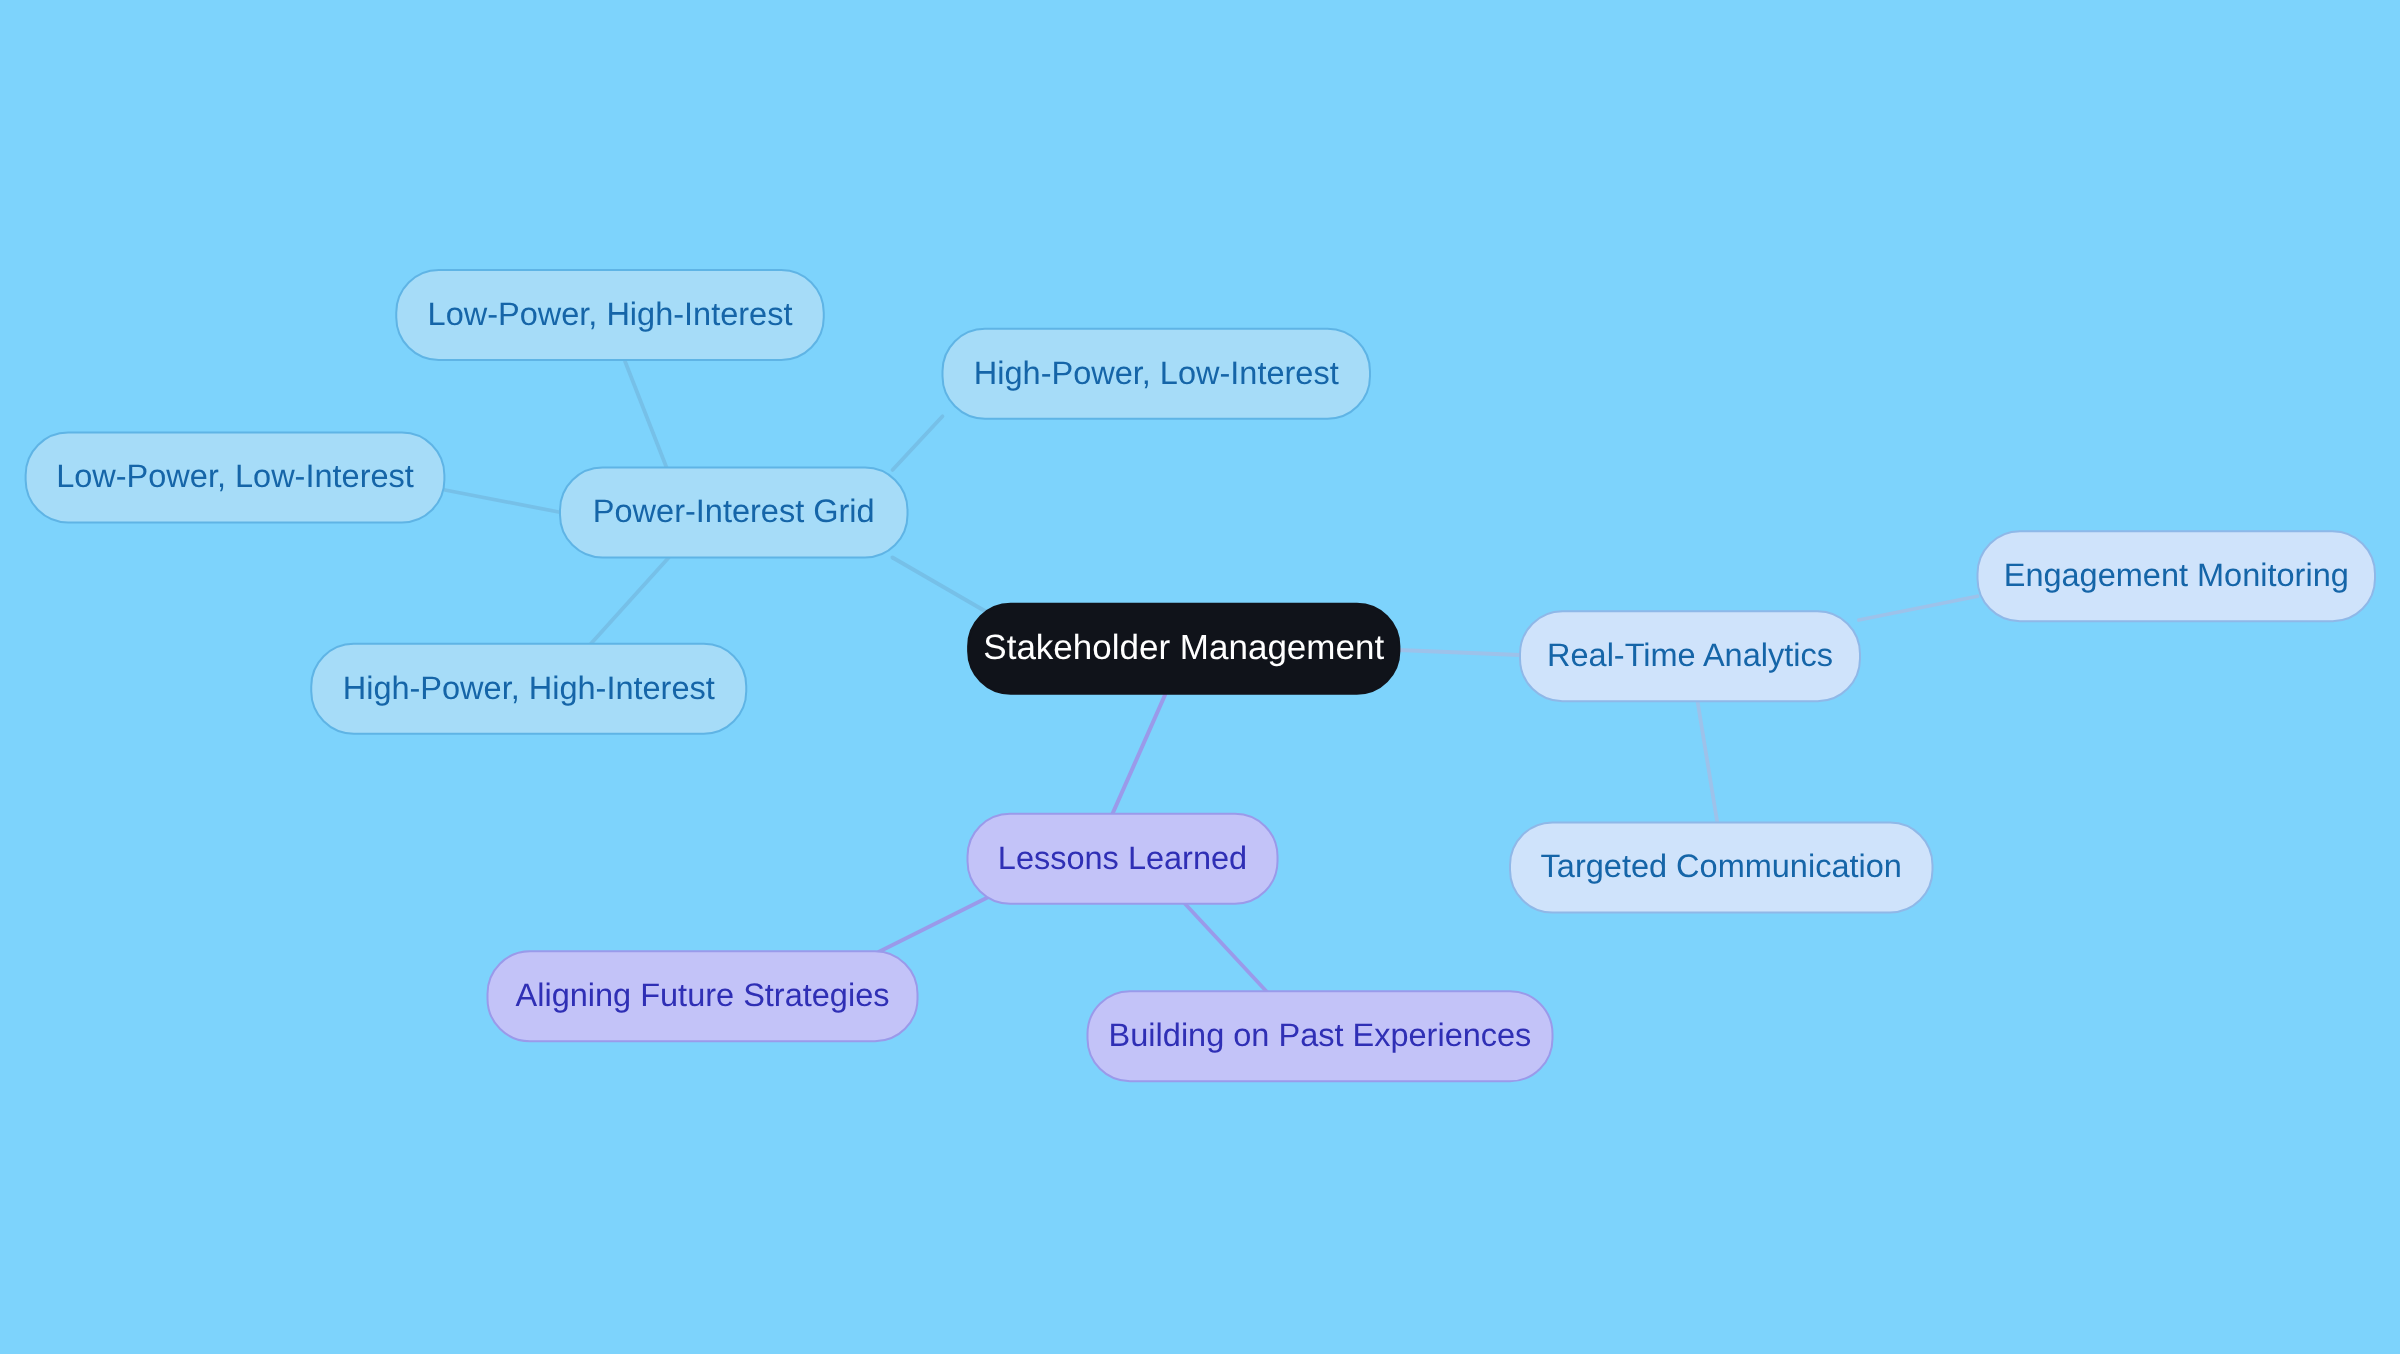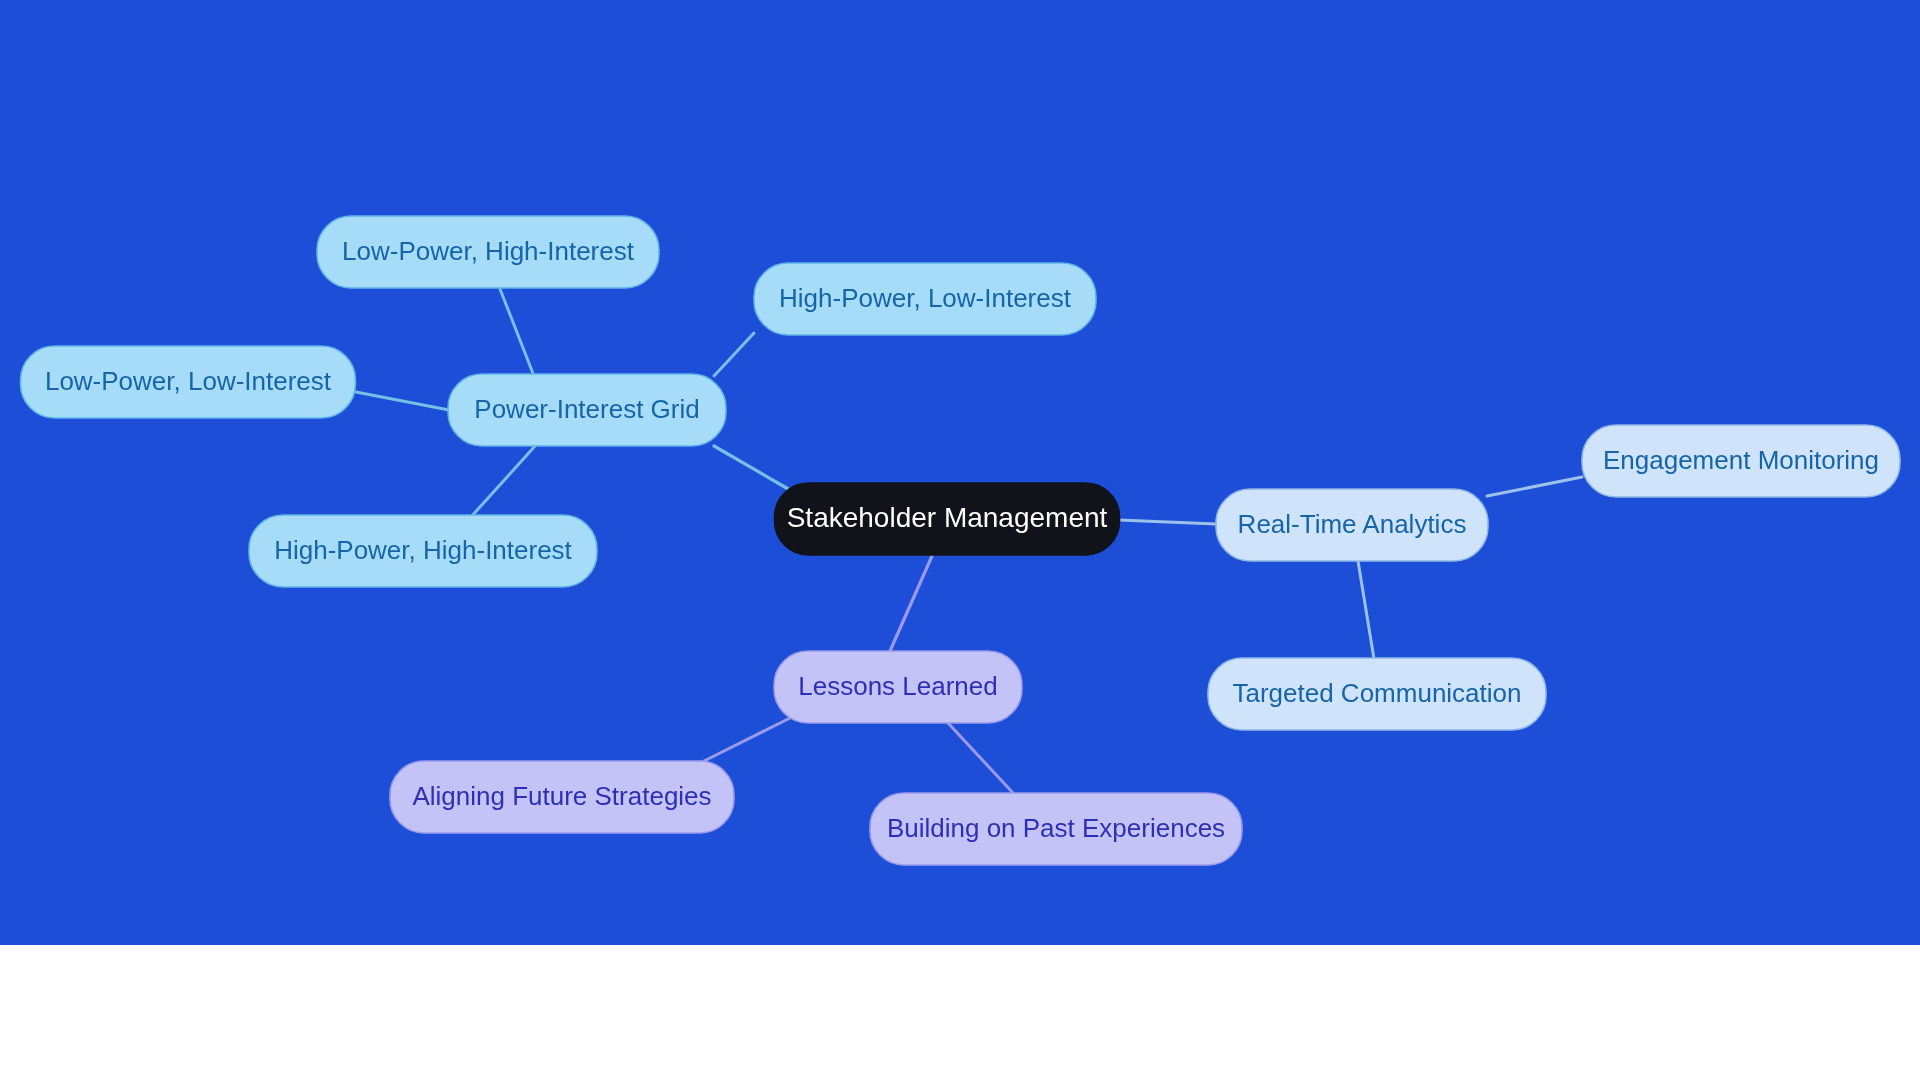--- a/index.html
+++ b/index.html
@@ -8,22 +8,22 @@
     padding: 0;
     background: #ffffff;
     width: 1920px;
     height: 1083px;
     overflow: hidden;
     font-family: "Liberation Sans", sans-serif;
   }
   #mindmap-root {
     position: relative;
     width: 1920px;
-    height: 945px;
-    background: #1d4ed8;
+    height: 1083px;
+    background: #7dd3fc;
   }
   svg#mindmap-svg {
     display: block;
     width: 1920px;
     height: 1083px;
   }
   .edge-line {
     fill: none;
     stroke-linecap: round;
     stroke-linejoin: round;

